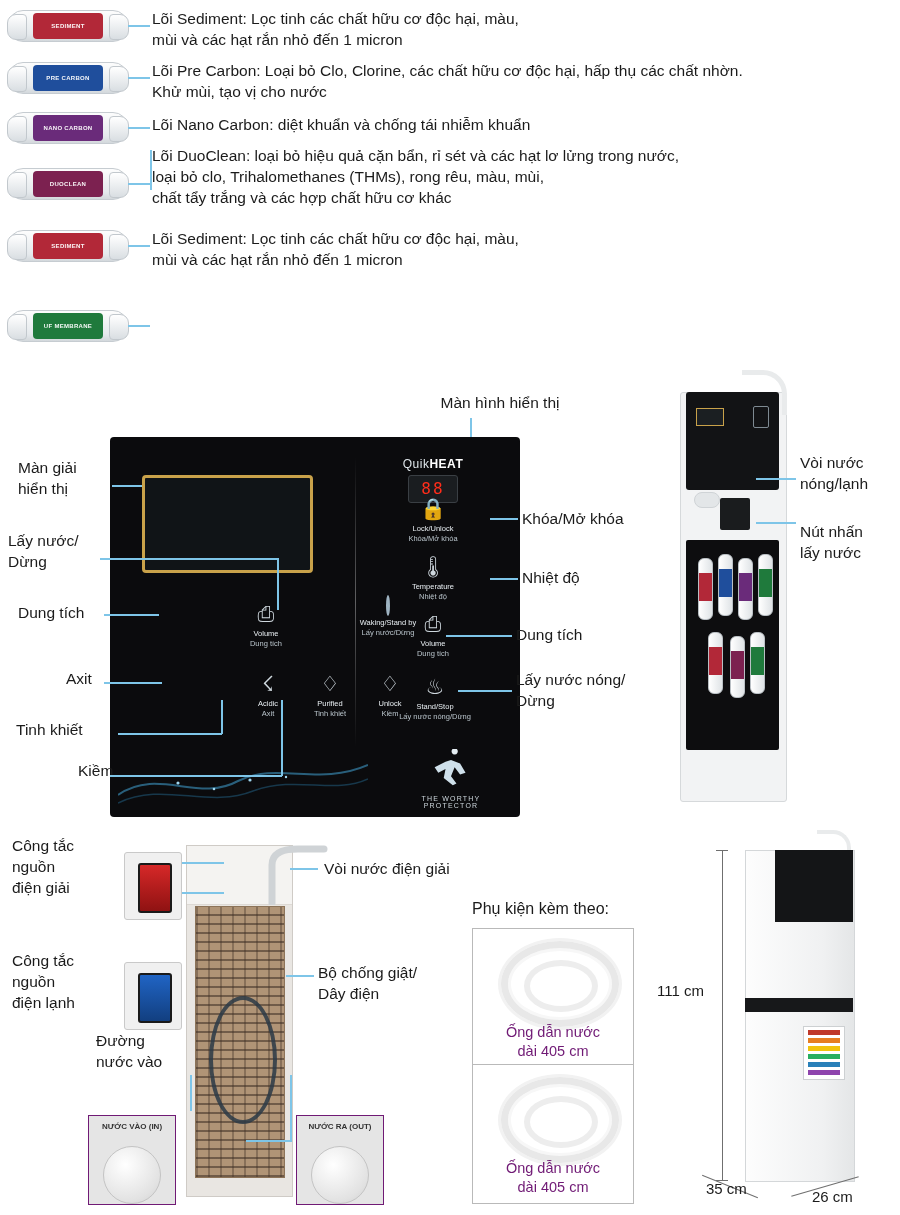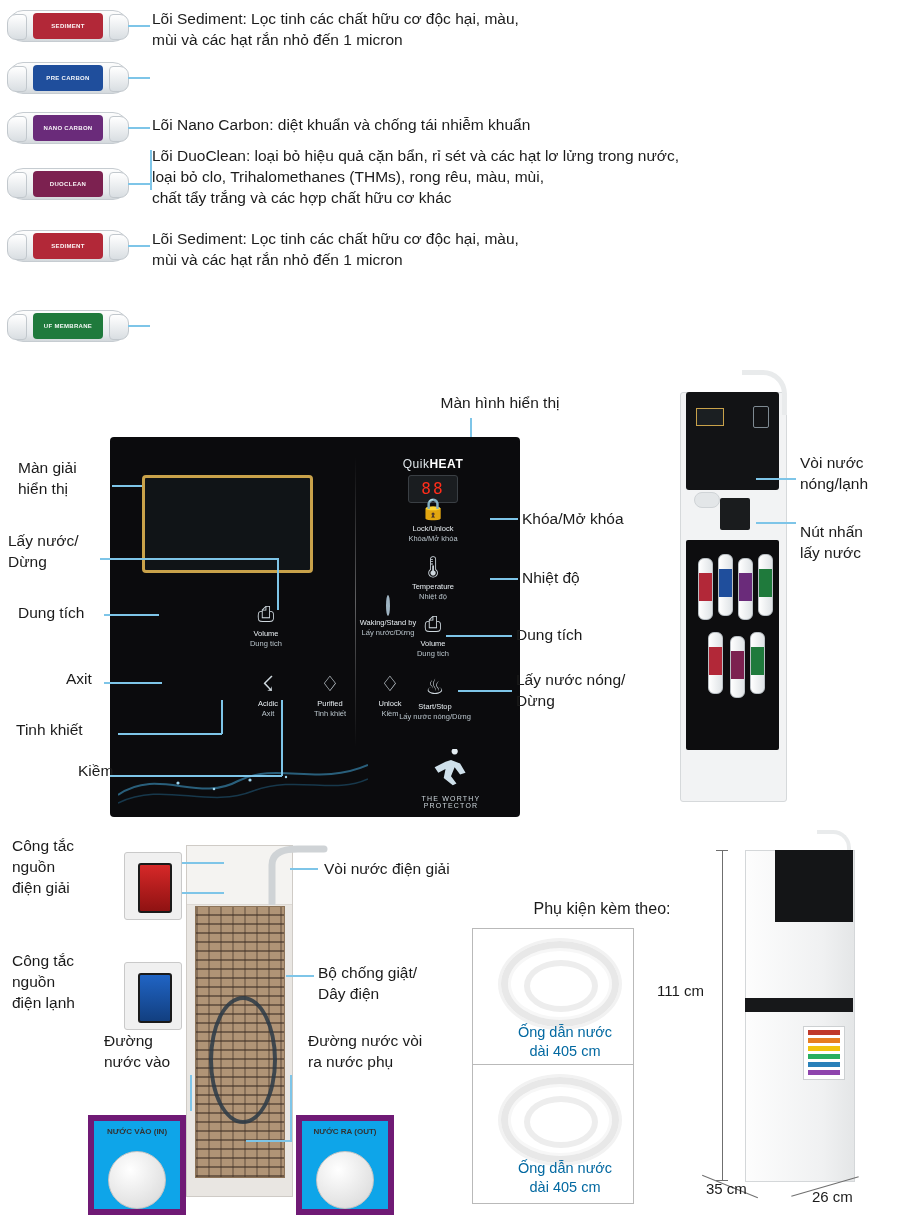--- a/index.html
+++ b/index.html
@@ -269,22 +269,22 @@
     position: absolute; left: 13px; top: 10px;
     width: 30px; height: 46px;
     border-radius: 3px;
     border: 2px solid #1a1a1a;
   }
 
   
   .connbox {
     position: absolute;
     width: 86px; height: 88px;
-    background: #0ea5e9;
-    border: 6px solid #701a75;
+    background: #e5e5e5;
+    border: 1px solid #701a75;
   }
   .connbox .cap {
     position: absolute; left: 14px; top: 30px;
     width: 56px; height: 56px;
     border-radius: 50%;
     background: radial-gradient(circle at 38% 32%, #ffffff, #e2e2e2 70%, #cfcfcf 100%);
     border: 1px solid #c4c4c4;
   }
   .connbox .ctxt {
     position: absolute; left: 0; top: 6px;
@@ -314,26 +314,26 @@
   .coil:after {
     content: "";
     position: absolute;
     left: 16px; top: 12px;
     width: 62px; height: 40px;
     border: 6px solid #ededed;
     border-radius: 50%;
   }
   .acctxt {
     position: absolute;
-    left: 12px; bottom: 6px;
+    left: 0; bottom: 6px;
     width: 160px;
     text-align: center;
     font-size: 14.5px;
     line-height: 19px;
-    color: #0369a1;
+    color: #701a75;
     white-space: pre-line;
   }
 
   
   #mach2 { position: absolute; left: 745px; top: 830px; width: 108px; height: 350px; }
   #mach2 .cab {
     position: absolute; left: 0; top: 20px;
     width: 108px; height: 330px;
     background: linear-gradient(90deg,#fdfdfd,#f0f1f2 70%,#e4e6e7);
     border: 1px solid #d4d7d9;
@@ -390,20 +390,22 @@
 mùi và các hạt rắn nhỏ đến 1 micron</div>
 
   <div class="cart" style="left:8px; top:62px;">
     <div class="cap"></div>
     <div class="cap r"></div>
     <div class="band" style="background:#1f4e9c;">
       <div class="lbl">PRE CARBON</div>
     </div>
   </div>
   <div class="lead lead-h" style="left:128px; top:77px; width:22px;"></div>
+  <div class="txt abs" style="left:152px; top:60px; width:730px;">Lõi Pre Carbon: Loại bỏ Clo, Clorine, các chất hữu cơ độc hại, hấp thụ các chất nhờn.
+Khử mùi, tạo vị cho nước</div>
 
   <div class="cart" style="left:8px; top:112px;">
     <div class="cap"></div>
     <div class="cap r"></div>
     <div class="band" style="background:#6a2b7a;">
       <div class="lbl">NANO CARBON</div>
     </div>
   </div>
   <div class="lead lead-h" style="left:128px; top:127px; width:22px;"></div>
   <div class="txt abs" style="left:152px; top:114px; width:720px;">Lõi Nano Carbon: diệt khuẩn và chống tái nhiễm khuẩn</div>
@@ -494,21 +496,21 @@
       <span class="t1">Temperature</span>
       <span class="t2">Nhiệt độ</span>
     </div>
     <div class="pbtn" style="left:275px; top:175px;">
       <span class="glyph">⎙</span>
       <span class="t1">Volume</span>
       <span class="t2">Dung tích</span>
     </div>
     <div class="pbtn" style="left:270px; top:238px; width:110px;">
       <span class="glyph">♨</span>
-      <span class="t1">Start/Stop</span>
+      <span class="t1">Stand/Stop</span>
       <span class="t2">Lấy nước nóng/Dừng</span>
     </div>
 
     <svg id="wave" viewBox="0 0 250 60">
       <path d="M0 48 C40 20, 80 56, 120 34 C160 14, 200 40, 250 18" stroke="#2f6f8f" stroke-width="2" fill="none" opacity=".85"></path>
       <path d="M0 56 C45 34, 90 62, 135 44 C180 28, 215 48, 250 32" stroke="#1d4c66" stroke-width="1.5" fill="none" opacity=".7"></path>
       <circle cx="60" cy="36" r="1.6" fill="#9fd6ef"></circle>
       <circle cx="96" cy="42" r="1.3" fill="#9fd6ef"></circle>
       <circle cx="132" cy="33" r="1.6" fill="#9fd6ef"></circle>
       <circle cx="168" cy="30" r="1.2" fill="#9fd6ef"></circle>
@@ -626,41 +628,39 @@
 điện lạnh</div>
   <div class="lead lead-h" style="left:182px; top:892px; width:42px;"></div>
 
   <div class="lead lead-h" style="left:290px; top:868px; width:28px;"></div>
   <div class="txt abs" style="left:324px; top:858px; width:200px;">Vòi nước điện giải</div>
 
   <div class="lead lead-h" style="left:286px; top:975px; width:28px;"></div>
   <div class="txt abs" style="left:318px; top:962px; width:170px;">Bộ chống giật/
 Dây điện</div>
 
-  <div class="txt abs" style="left:96px; top:1030px; width:120px;margin-left:8px;">Đường
+  <div class="txt abs" style="left:96px; top:1030px; width:120px;">Đường
 nước vào</div>
   <div class="lead lead-v" style="left:190px; top:1075px; height:36px;"></div>
 
-  <div class="txt abs" style="left:308px; top:1030px; width:170px;">Đường nước vòi
-ra nước phụ</div>
   <div class="lead lead-v" style="left:290px; top:1075px; height:66px;"></div>
   <div class="lead lead-h" style="left:246px; top:1140px; width:46px;"></div>
 
   <div class="connbox" style="left:88px; top:1115px;">
     <div class="ctxt">NƯỚC VÀO
 (IN)</div>
     <div class="cap"></div>
   </div>
   <div class="connbox" style="left:296px; top:1115px;">
     <div class="ctxt">NƯỚC RA
 (OUT)</div>
     <div class="cap"></div>
   </div>
 
-  <div class="txt abs" style="left:472px; top:898px; width:260px; font-size:16px;text-align:center;">Phụ kiện kèm theo:</div>
+  <div class="txt abs" style="left:472px; top:898px; width:260px; font-size:16px;">Phụ kiện kèm theo:</div>
 
   <div class="accbox" style="left:472px; top:928px;">
     <div class="coil"></div>
     <div class="acctxt">Ống dẫn nước
 dài 405 cm</div>
   </div>
   <div class="accbox" style="left:472px; top:1064px;">
     <div class="coil"></div>
     <div class="acctxt">Ống dẫn nước
 dài 405 cm</div>

